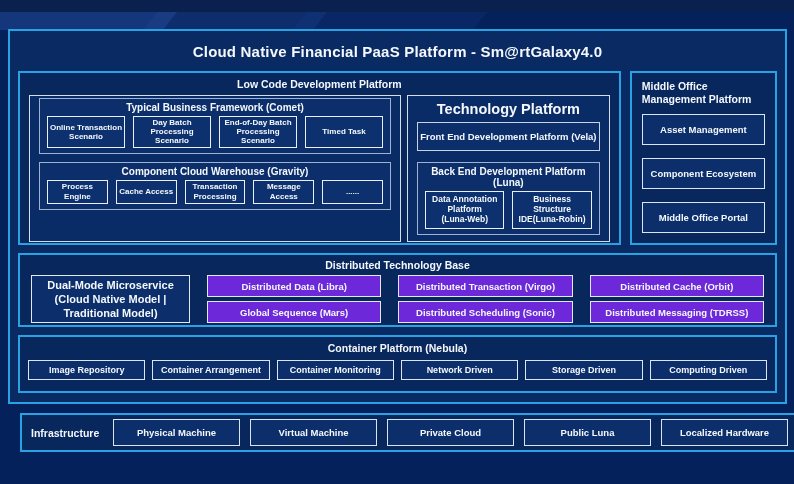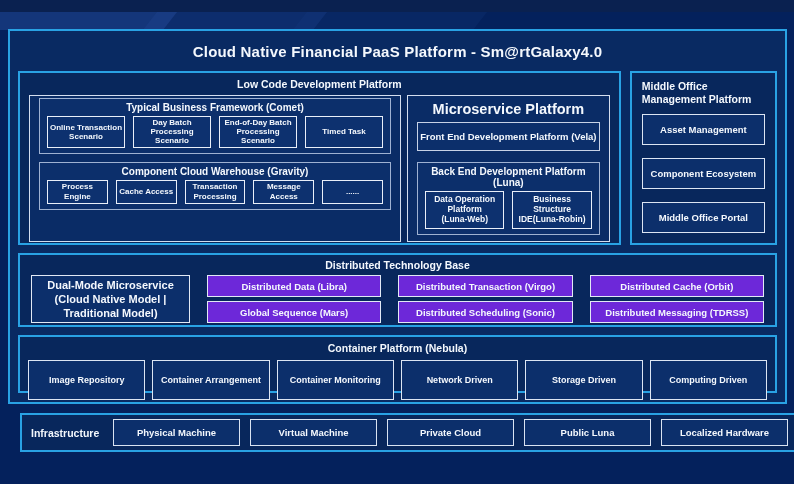--- a/index.html
+++ b/index.html
@@ -83,21 +83,21 @@
   .dist-item {
     border:1px solid #e2e9f5; background:#6d28d9; height:22px;
     display:flex; align-items:center; justify-content:center;
     font-size:9.5px; font-weight:bold; text-align:center;
   }
 
   .containerp { margin:8px 8px 0 8px; height:58px; padding:2px 8px 6px 8px; }
   .cp-title { text-align:center; font-size:10.5px; font-weight:bold; padding:3px 0 6px 0; }
   .cp-row { display:flex; gap:7px; }
   .cp-item {
-    flex:1; border:1px solid #dce5f3; background:#0c2f6b; height:40px;
+    flex:1; border:1px solid #dce5f3; background:#0c2f6b; height:20px;
     display:flex; align-items:center; justify-content:center;
     font-size:9px; font-weight:bold; text-align:left;
   }
 
   .infra {
     position:absolute; left:20px; top:413px; width:779px; height:39px;
     border:2px solid #29a2e4; background:#08275c;
     display:flex; align-items:center; gap:10px; padding:0 9px;
   }
   .infra-label { width:72px; font-size:10.5px; font-weight:bold; flex:0 0 auto; }
@@ -145,27 +145,27 @@
                 <div class="item-box">Process Engine</div>
                 <div class="item-box">Cache Access</div>
                 <div class="item-box">Transaction Processing</div>
                 <div class="item-box">Message Access</div>
                 <div class="item-box">......</div>
               </div>
             </div>
           </div>
 
           <div class="arch-box dev-box">
-            <div class="arch-title">Microservice Platform</div>
+            <div class="arch-title">Technology Platform</div>
             <div class="fe-box">Front End Development Platform (Vela)</div>
             <div class="be-group">
               <div class="group-label">Back End Development Platform (Luna)</div>
               <div class="be-items">
                 <div class="item-box be-item">
-                  <span>Data Operation Platform</span>
+                  <span>Data Annotation Platform</span>
                   <span class="sub">(Luna-Web)</span>
                 </div>
                 <div class="item-box be-item">
                   <span>Business Structure</span>
                   <span class="sub">IDE(Luna-Robin)</span>
                 </div>
               </div>
             </div>
           </div>
 

